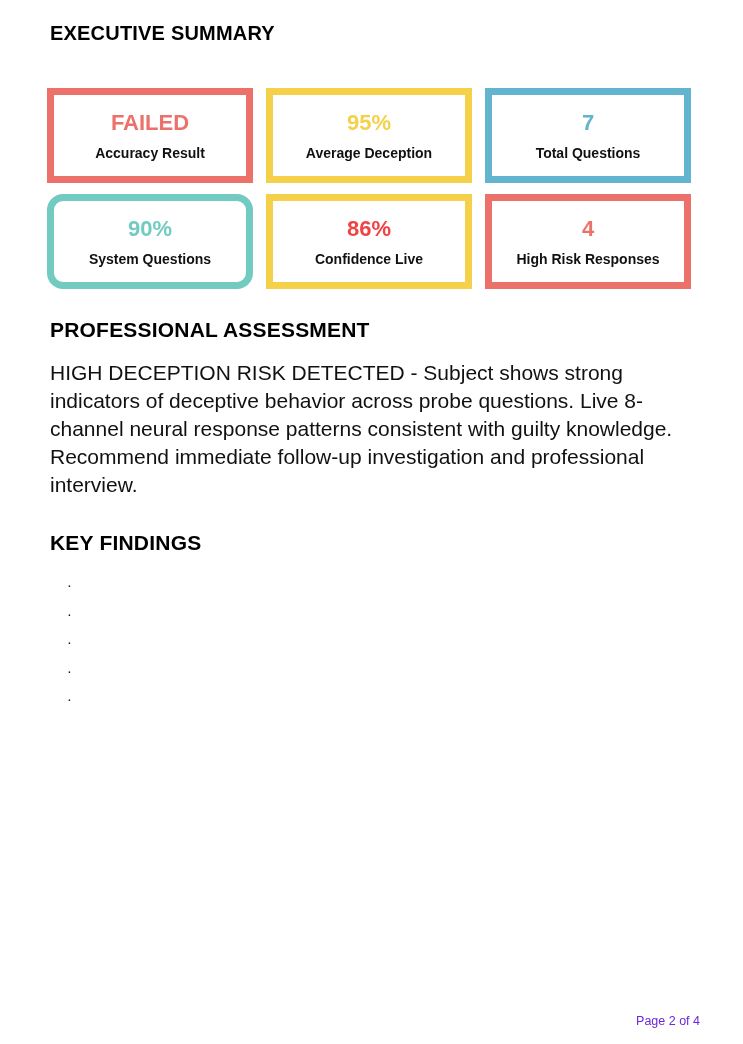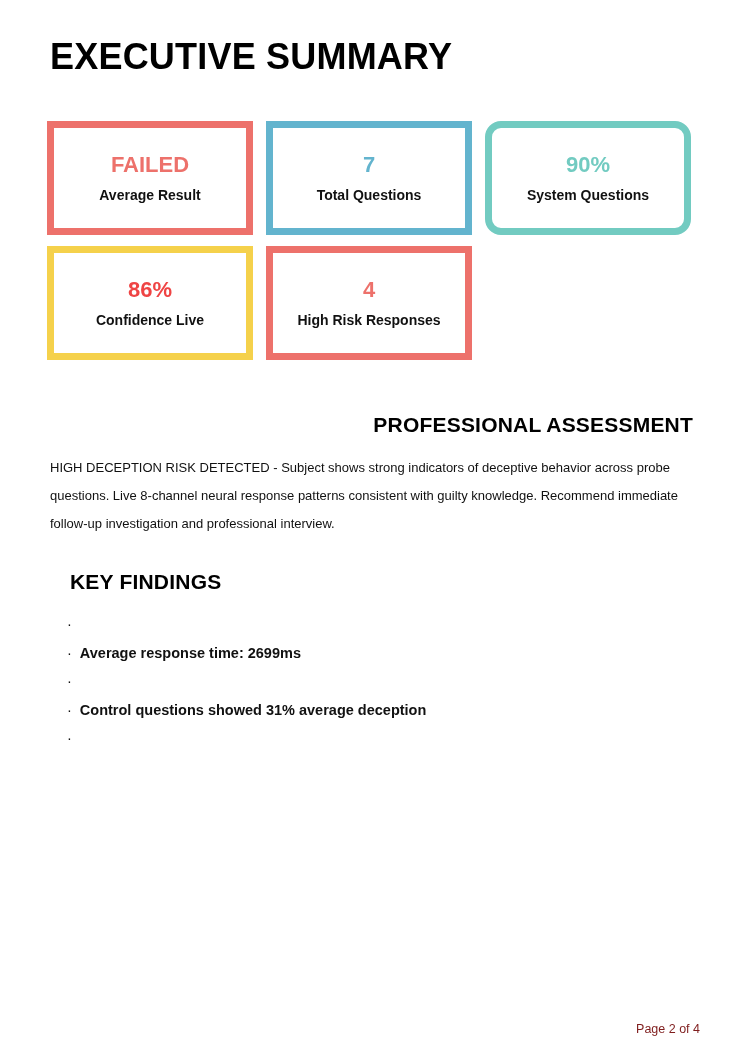--- a/index.html
+++ b/index.html
@@ -11,34 +11,34 @@
     position: relative;
     overflow: hidden;
   }
   .page {
     width: 743px; height: 1044px;
     background: #ffffff;
     position: relative;
     padding: 20px 50px 0 50px;
   }
   .page-title {
-    font-size: 36px;
+    font-size: 20px;
     font-weight: bold;
     letter-spacing: 0.2px;
-    margin-top: 16px;
+    margin-top: 2px;
   }
   .cards-grid {
     margin-top: 43px;
     margin-left: -3px;
     display: grid;
     grid-template-columns: repeat(3, 206px);
     gap: 11px 13px;
   }
   .stat-card {
-    height: 114px;
+    height: 95px;
     background: #ffffff;
     border: 7px solid #cccccc; 
     display: flex;
     flex-direction: column;
     align-items: center;
     justify-content: center;
   }
   .stat-card .value {
     font-size: 22px;
     font-weight: bold;
@@ -49,67 +49,71 @@
     font-weight: bold;
     color: #111111;
     margin-top: 12px;
     line-height: 1;
   }
   .section-heading {
     font-size: 21px;
     font-weight: bold;
     letter-spacing: 0.2px;
   }
-  .assessment-heading { margin-top: 53px; text-align: right; }
+  .assessment-heading { margin-top: 29px; }
   .assessment-body {
     margin-top: 17px;
-    font-size: 13px;
+    font-size: 21px;
     line-height: 28px;
     font-weight: normal;
     color: #111111;
     max-width: 648px;
   }
-  .findings-heading { margin-top: 32px; margin-left: 20px; }
+  .findings-heading { margin-top: 32px; }
   .findings-list {
     margin-top: 16px;
     margin-left: 17px;
     list-style: none;
   }
   .findings-list li {
     display: flex;
     align-items: baseline;
     font-size: 14.5px;
     font-weight: bold;
     line-height: 28.5px;
     color: #111111;
   }
   .findings-list .bullet {
     font-weight: normal;
     margin-right: 8px;
   }
   .page-footer {
     position: absolute;
     right: 43px;
-    bottom: 8px;
+    bottom: 16px;
     font-size: 12.5px;
-    color: #7f1d1d;
+    color: #6d28d9;
     font-weight: normal;
   }
 </style>
 </head>
 <body>
 
 <div class="page">
 
   <h1 class="page-title">EXECUTIVE SUMMARY</h1>
 
   <div class="cards-grid">
     <div class="stat-card" style="border-color: rgb(237, 113, 107);">
       <div class="value" style="color: rgb(237, 113, 107);">FAILED</div>
-      <div class="label">Average Result</div>
+      <div class="label">Accuracy Result</div>
+    </div>
+    <div class="stat-card" style="border-color: rgb(245, 209, 75);">
+      <div class="value" style="color: rgb(245, 209, 75);">95%</div>
+      <div class="label">Average Deception</div>
     </div>
     <div class="stat-card" style="border-color: rgb(99, 180, 206);">
       <div class="value" style="color: rgb(99, 180, 206);">7</div>
       <div class="label">Total Questions</div>
     </div>
     <div class="stat-card" style="border-color: rgb(114, 203, 193); border-radius: 16px;">
       <div class="value" style="color: rgb(114, 203, 193);">90%</div>
       <div class="label">System Questions</div>
     </div>
     <div class="stat-card" style="border-color: rgb(245, 209, 75);">
@@ -125,28 +129,26 @@
   <h2 class="section-heading assessment-heading">PROFESSIONAL ASSESSMENT</h2>
   <p class="assessment-body">HIGH DECEPTION RISK DETECTED - Subject shows strong indicators of deceptive behavior across probe questions. Live 8-channel neural response patterns consistent with guilty knowledge. Recommend immediate follow-up investigation and professional interview.</p>
 
   <h2 class="section-heading findings-heading">KEY FINDINGS</h2>
   <ul class="findings-list">
     <li>
       <span class="bullet">·</span>
     </li>
     <li>
       <span class="bullet">·</span>
-      <span>Average response time: 2699ms</span>
     </li>
     <li>
       <span class="bullet">·</span>
     </li>
     <li>
       <span class="bullet">·</span>
-      <span>Control questions showed 31% average deception</span>
     </li>
     <li>
       <span class="bullet">·</span>
     </li>
   </ul>
 
   <div class="page-footer">Page 2 of 4</div>
 
 </div>
 

